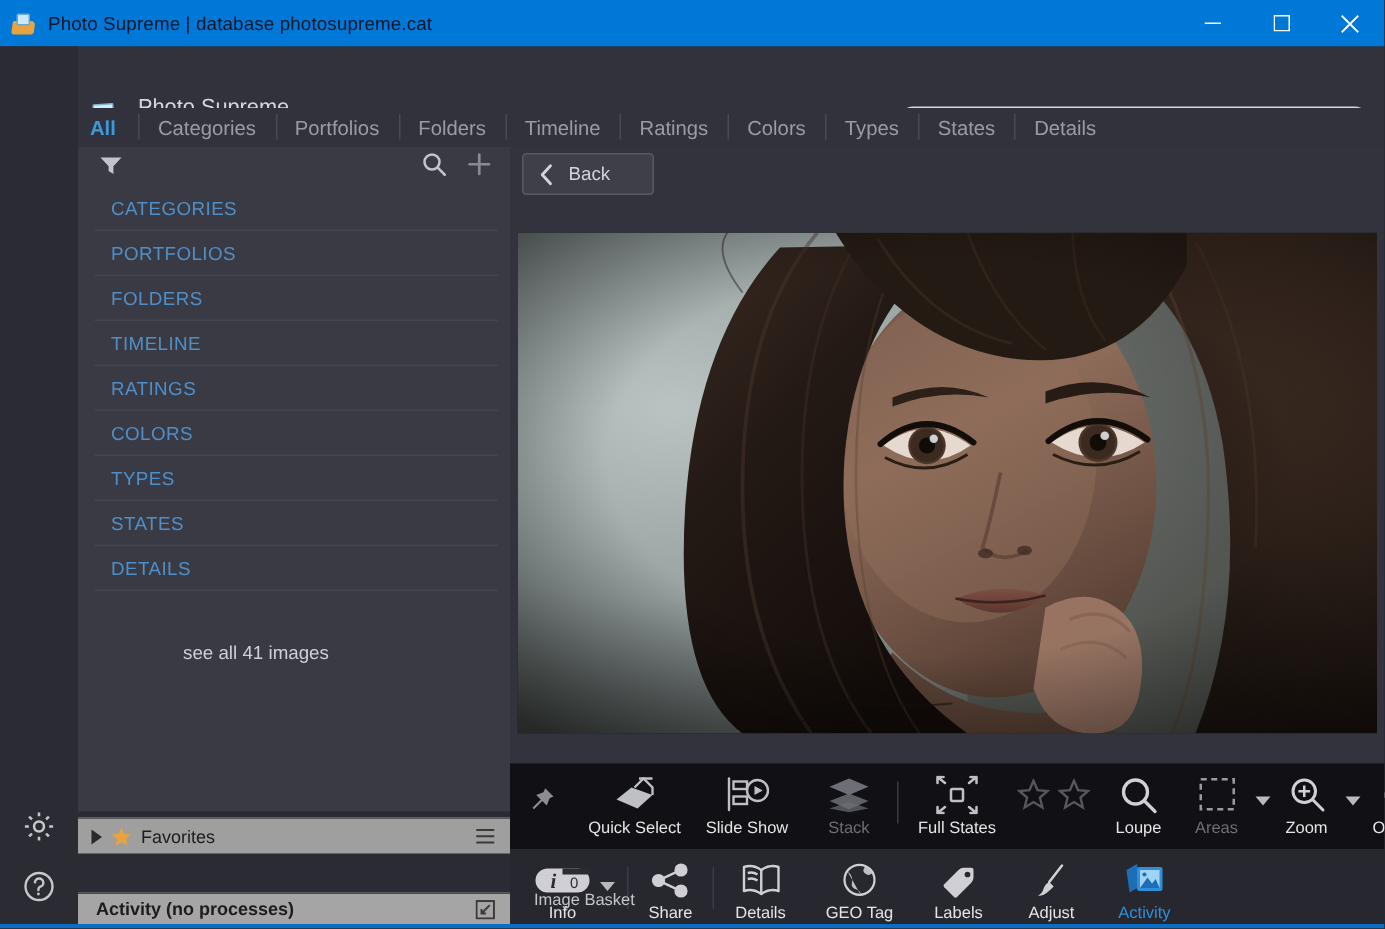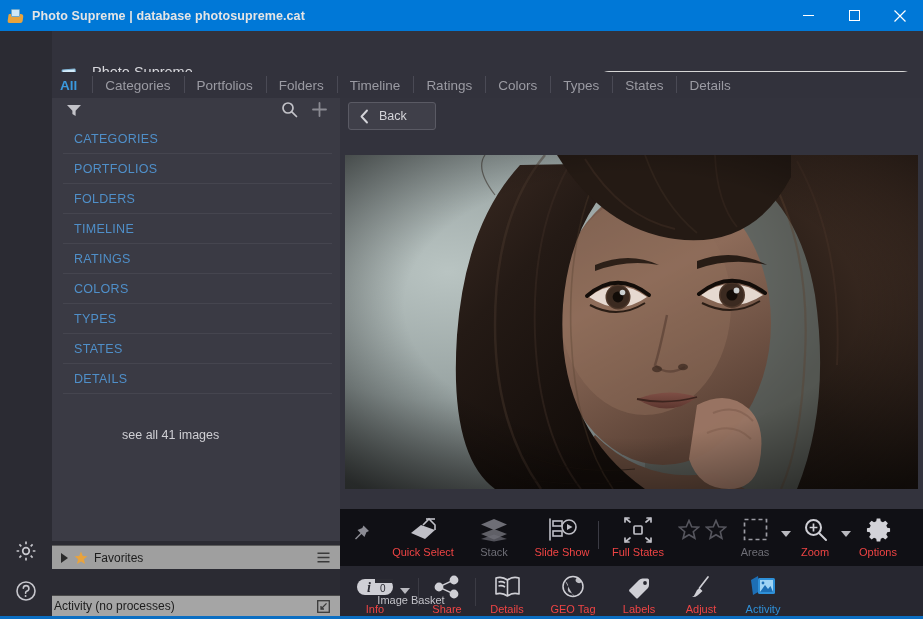--- a/index.html
+++ b/index.html
@@ -24,23 +24,22 @@
   .title-icon .fold {
     position: absolute; left: 0; bottom: 1px; width: 15px; height: 9px;
     background: #e8a33d; border-radius: 1px 3px 2px 2px;
     transform: skewX(-8deg);
   }
   .title-icon .pic {
     position: absolute; left: 3px; top: 1px; width: 9px; height: 8px;
     background: #cfe8f7; border: 1px solid #6fa8cc; border-radius: 1px;
   }
   .title-text {
-    color: #e5e5e5; font-size: 12.5px; letter-spacing: .1px;
+    color: #0f172a; font-size: 12.5px; letter-spacing: .1px;
     white-space: nowrap;
-    font-weight: bold;
   }
   .win-btns { margin-left: auto; display: flex; height: 31px; }
   .win-btn {
     width: 46px; height: 31px; display: flex; align-items: center;
     justify-content: center; color: #ffffff;
   }
   .win-btn svg { display: block; }
 
   
   .apphead {
@@ -163,21 +162,21 @@
     top: 595px; height: 21px; background: #a5a5a5; border-top: 1px solid #4a4a4a;
   }
   .panel .arrow {
     margin-left: 9px; margin-right: 6px; width: 0; height: 0;
     border-left: 7px solid #2a2a2a; border-top: 5px solid transparent;
     border-bottom: 5px solid transparent; flex: none;
   }
   .panel .p-icon { margin-right: 6px; display: flex; align-items: center; flex: none; }
   .panel .p-label { white-space: nowrap; }
   .panel .p-menu { margin-left: auto; margin-right: 10px; color: #3a3a3a; display: flex; }
-  .panel-act .p-label { margin-left: 2px; }
+  .panel-act .p-label { margin-left: 12px; font-weight: bold; }
   .bottom-accent {
     position: absolute; left: 0; top: 616px; width: 923px; height: 3px;
     background: #0b6ec2;
   }
 
   
   .main {
     position: absolute; left: 340px; top: 98px; width: 583px; height: 411px;
     background: #33333d;
   }
@@ -200,21 +199,21 @@
     position: absolute; left: 340px; top: 509px; width: 583px; height: 57px;
     background: #101015; display: flex; align-items: flex-start;
   }
   .toolbar2 {
     position: absolute; left: 340px; top: 566px; width: 583px; height: 50px;
     background: #272730; display: flex; align-items: flex-start;
   }
   .tb-item {
     position: relative; display: flex; flex-direction: column;
     align-items: center; justify-content: flex-start;
-    padding-top: 7px; color: #ef4444; flex: none;
+    padding-top: 7px; color: #e5e5e5; flex: none;
   }
   .tb-item .tb-ic { height: 27px; display: flex; align-items: center; justify-content: center; }
   .tb-item .tb-lb { font-size: 11px; margin-top: 3px; white-space: nowrap; line-height: 12px; }
   .tb-item.dim { color: #6e6e76; }
   .tb-item.accent { color: #2e90d8; }
   .tb-sep { width: 1px; height: 28px; background: #3b3b44; margin-top: 12px; flex: none; }
   .caret {
     width: 0; height: 0; border-left: 5px solid transparent;
     border-right: 5px solid transparent; border-top: 6px solid #b9b9bf;
     align-self: flex-start; margin-top: 22px; margin-left: 2px; flex: none;
@@ -517,44 +516,44 @@
       <div class="tb-ic">
         <svg width="30" height="26" viewBox="0 0 30 26" fill="none" stroke="#bfbfc6" stroke-width="1.6">
           <path d="M3 16 L13 8 L27 13 L17 22 Z" fill="#bfbfc6" stroke="none"></path>
           <path d="M15 8 L21 2 L27 8 L27 13" stroke="#bfbfc6"></path>
           <path d="M18 2 L27 2" stroke="#bfbfc6"></path>
         </svg>
       </div>
       <div class="tb-lb">Quick Select</div>
     </div>
 
-    <div class="tb-item dim" style="width:64px">
-      <div class="tb-ic">
-        <svg width="28" height="24" viewBox="0 0 28 24" fill="#6e6e76">
-          <path d="M14 1 L27 6.5 L14 12 L1 6.5 Z"></path>
-          <path d="M14 11 L27 16 L14 21.5 L1 16 Z" opacity="0.85"></path>
-          <path d="M14 16.5 L27 21 L14 23.5 L1 21 Z" opacity="0.7"></path>
-        </svg>
-      </div>
-      <div class="tb-lb">Stack</div>
-    </div>
-
     <div class="tb-item" style="width:72px">
       <div class="tb-ic">
         <svg width="30" height="25" viewBox="0 0 30 25" fill="none" stroke="#bfbfc6" stroke-width="1.6">
           <path d="M3 2 V23" stroke-linecap="round"></path>
           <rect x="6" y="4" width="9" height="5"></rect>
           <rect x="6" y="14" width="9" height="5"></rect>
           <circle cx="22" cy="10" r="7"></circle>
           <path d="M20 7 L25.5 10 L20 13 Z" fill="#bfbfc6" stroke="none"></path>
         </svg>
       </div>
       <div class="tb-lb">Slide Show</div>
     </div>
 
+    <div class="tb-item dim" style="width:64px">
+      <div class="tb-ic">
+        <svg width="28" height="24" viewBox="0 0 28 24" fill="#6e6e76">
+          <path d="M14 1 L27 6.5 L14 12 L1 6.5 Z"></path>
+          <path d="M14 11 L27 16 L14 21.5 L1 16 Z" opacity="0.85"></path>
+          <path d="M14 16.5 L27 21 L14 23.5 L1 21 Z" opacity="0.7"></path>
+        </svg>
+      </div>
+      <div class="tb-lb">Stack</div>
+    </div>
+
     <div class="tb-sep"></div>
 
     <div class="tb-item" style="width:78px">
       <div class="tb-ic">
         <svg width="30" height="26" viewBox="0 0 30 26" fill="none" stroke="#bfbfc6" stroke-width="1.7" stroke-linecap="round">
           <rect x="11" y="9" width="8" height="8" rx="1"></rect>
           <path d="M7 5 L2 1 M2 1 L2 5 M2 1 L6 1"></path>
           <path d="M23 5 L28 1 M28 1 L28 5 M28 1 L24 1"></path>
           <path d="M7 21 L2 25 M2 25 L2 21 M2 25 L6 25"></path>
           <path d="M23 21 L28 25 M28 25 L28 21 M28 25 L24 25"></path>
@@ -574,20 +573,29 @@
 
     <div class="tb-item dim" style="width:30px">
       <div class="tb-ic">
         <svg width="22" height="21" viewBox="0 0 22 21" fill="none" stroke="#56565e" stroke-width="1.6">
           <path d="M11 1.5 L13.7 7.8 L20.4 8.3 L15.3 12.7 L16.9 19.3 L11 15.7 L5.1 19.3 L6.7 12.7 L1.6 8.3 L8.3 7.8 Z"></path>
         </svg>
       </div>
       <div class="tb-lb"></div>
     </div>
 
+    <div class="tb-item" style="width:56px">
+      <div class="tb-ic">
+        <svg width="26" height="26" viewBox="0 0 26 26" fill="none" stroke="#cfcfd5" stroke-width="2.2">
+          <circle cx="11" cy="11" r="8"></circle>
+            <path d="M17 17 L24 24" stroke-linecap="round"></path>
+        </svg>
+      </div>
+      <div class="tb-lb">Loupe</div>
+    </div>
 
     <div class="tb-item dim" style="width:48px">
       <div class="tb-ic">
         <svg width="25" height="23" viewBox="0 0 25 23" fill="none" stroke="#9a9aa2" stroke-width="1.7" stroke-dasharray="4 3">
           <rect x="1.5" y="1.5" width="22" height="20"></rect>
         </svg>
       </div>
       <div class="tb-lb">Areas</div>
     </div>
     <div class="caret"></div>
@@ -624,21 +632,21 @@
           <rect x="2" y="3" width="36" height="16" rx="8" fill="#cfcfd5"></rect>
           <rect x="20" y="3" width="18" height="4" fill="#2b2b33"></rect>
           <text x="12" y="16" font-family="Liberation Serif, serif" font-style="italic" font-size="14" font-weight="bold" fill="#2b2b33">i</text>
           <text x="25" y="16" font-family="Liberation Sans, sans-serif" font-size="10" fill="#2b2b33">0</text>
         </svg>
       </div>
       <div class="tb-lb">Info</div>
     </div>
     <div class="caret"></div>
     <div style="position:relative;width:0;height:0">
-      <div style="position:absolute;left:-54px;top:28px;width:110px;text-align:center;font-size:11px;color:#c4c4ca;white-space:nowrap">Image Basket</div>
+      <div style="position:absolute;left:-54px;top:28px;width:110px;text-align:left;font-size:11px;color:#c4c4ca;white-space:nowrap">Image Basket</div>
     </div>
 
     <div class="tb-sep" style="margin-left:8px"></div>
 
     <div class="tb-item" style="width:56px">
       <div class="tb-ic">
         <svg width="26" height="24" viewBox="0 0 26 24" fill="none" stroke="#cfcfd5" stroke-width="1.6">
           <circle cx="20" cy="5" r="3.6" fill="#cfcfd5"></circle>
           <circle cx="5" cy="12" r="3.6" fill="#cfcfd5"></circle>
           <circle cx="20" cy="19" r="3.6" fill="#cfcfd5"></circle>

